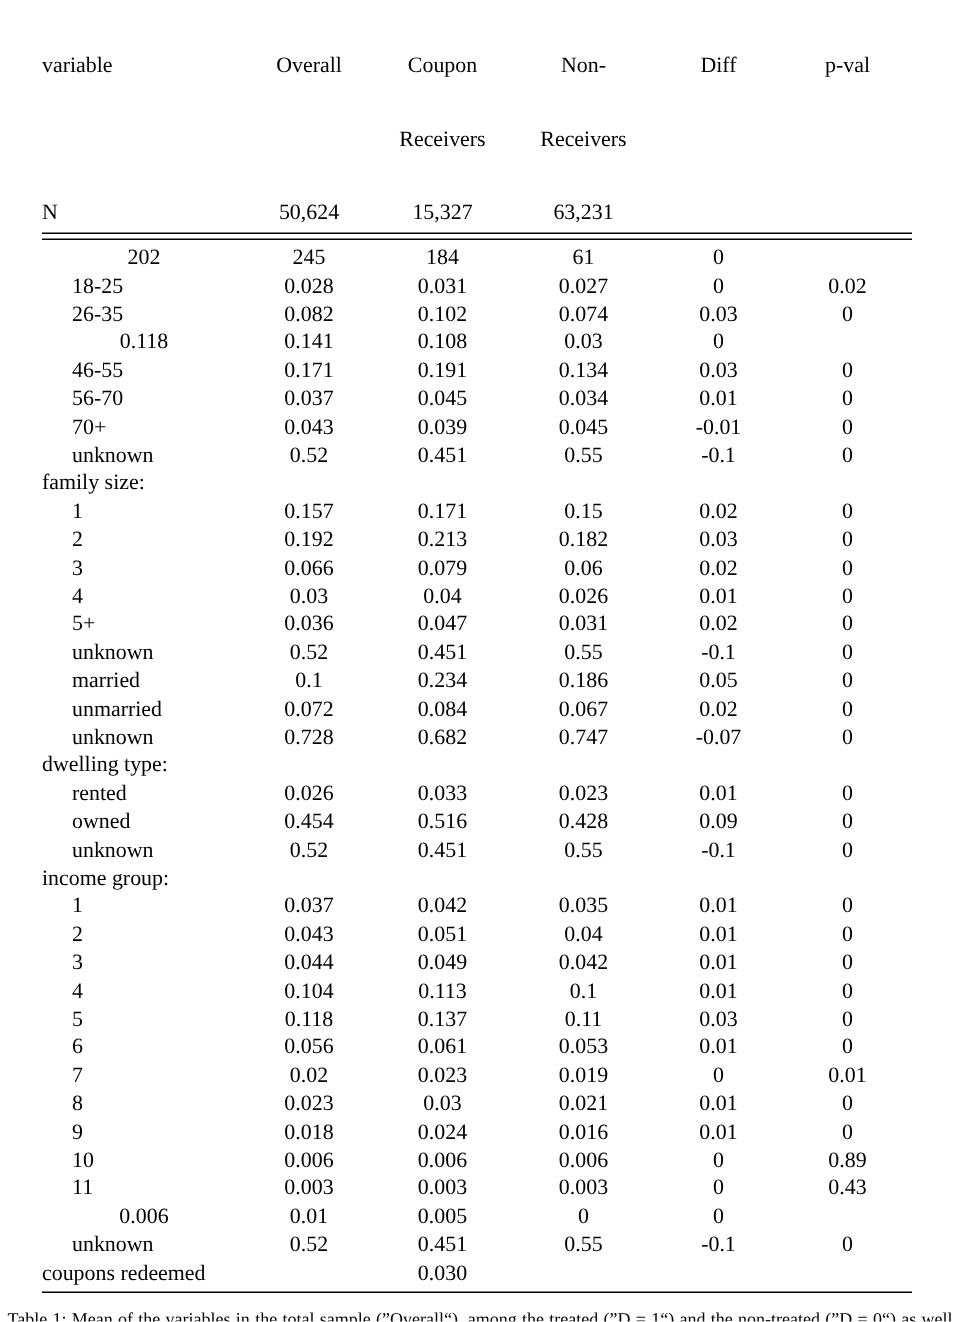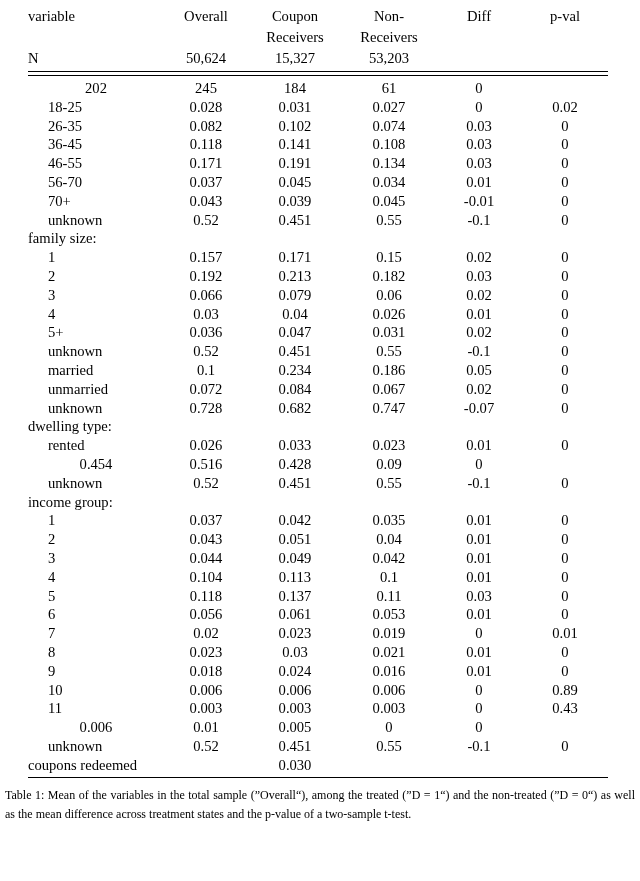--- a/index.html
+++ b/index.html
@@ -11,21 +11,21 @@
     color: #000000;
     overflow: hidden;
   }
   .table-wrap { padding: 6px 32px 0 28px; }
   .trow {
     display: grid;
     grid-template-columns: 136px 84px 94px 94px 86px 86px;
     font-size: 14.6px;
     line-height: 18.8px;
   }
-  .header-row { line-height: 21px; }
+  .header-row { line-height: 21px; margin-top: 28px; }
   .cell { white-space: nowrap; overflow: hidden; }
   .cell-var { text-align: left; }
   .cell-num { text-align: center; }
   .indent { padding-left: 20px; }
   .rule-double {
     height: 5px;
     border-top: 1px solid #000;
     border-bottom: 1px solid #000;
     margin: 2px 0 3px 0;
   }
@@ -59,21 +59,21 @@
         <div class="cell cell-num"></div>
         <div class="cell cell-num">Receivers</div>
         <div class="cell cell-num">Receivers</div>
         <div class="cell cell-num"></div>
         <div class="cell cell-num"></div>
       </div>
       <div class="trow header-row">
         <div class="cell cell-var">N</div>
         <div class="cell cell-num">50,624</div>
         <div class="cell cell-num">15,327</div>
-        <div class="cell cell-num">53,203</div>
+        <div class="cell cell-num">63,231</div>
         <div class="cell cell-num"></div>
         <div class="cell cell-num"></div>
       </div>
     </div>
   <div class="rule-double"></div>
   <div id="table-body">
       <div class="trow">
         <div class="cell cell-num">202</div>
         <div class="cell cell-num">245</div>
         <div class="cell cell-num">184</div>
@@ -90,21 +90,20 @@
       </div>
       <div class="trow">
         <div class="cell cell-var indent">26-35</div>
         <div class="cell cell-num">0.082</div>
         <div class="cell cell-num">0.102</div>
         <div class="cell cell-num">0.074</div>
         <div class="cell cell-num">0.03</div>
         <div class="cell cell-num">0</div>
       </div>
       <div class="trow">
-        <div class="cell cell-var indent">36-45</div>
         <div class="cell cell-num">0.118</div>
         <div class="cell cell-num">0.141</div>
         <div class="cell cell-num">0.108</div>
         <div class="cell cell-num">0.03</div>
         <div class="cell cell-num">0</div>
       </div>
       <div class="trow">
         <div class="cell cell-var indent">46-55</div>
         <div class="cell cell-num">0.171</div>
         <div class="cell cell-num">0.191</div>
@@ -233,20 +232,21 @@
       </div>
       <div class="trow">
         <div class="cell cell-var indent">rented</div>
         <div class="cell cell-num">0.026</div>
         <div class="cell cell-num">0.033</div>
         <div class="cell cell-num">0.023</div>
         <div class="cell cell-num">0.01</div>
         <div class="cell cell-num">0</div>
       </div>
       <div class="trow">
+        <div class="cell cell-var indent">owned</div>
         <div class="cell cell-num">0.454</div>
         <div class="cell cell-num">0.516</div>
         <div class="cell cell-num">0.428</div>
         <div class="cell cell-num">0.09</div>
         <div class="cell cell-num">0</div>
       </div>
       <div class="trow">
         <div class="cell cell-var indent">unknown</div>
         <div class="cell cell-num">0.52</div>
         <div class="cell cell-num">0.451</div>

